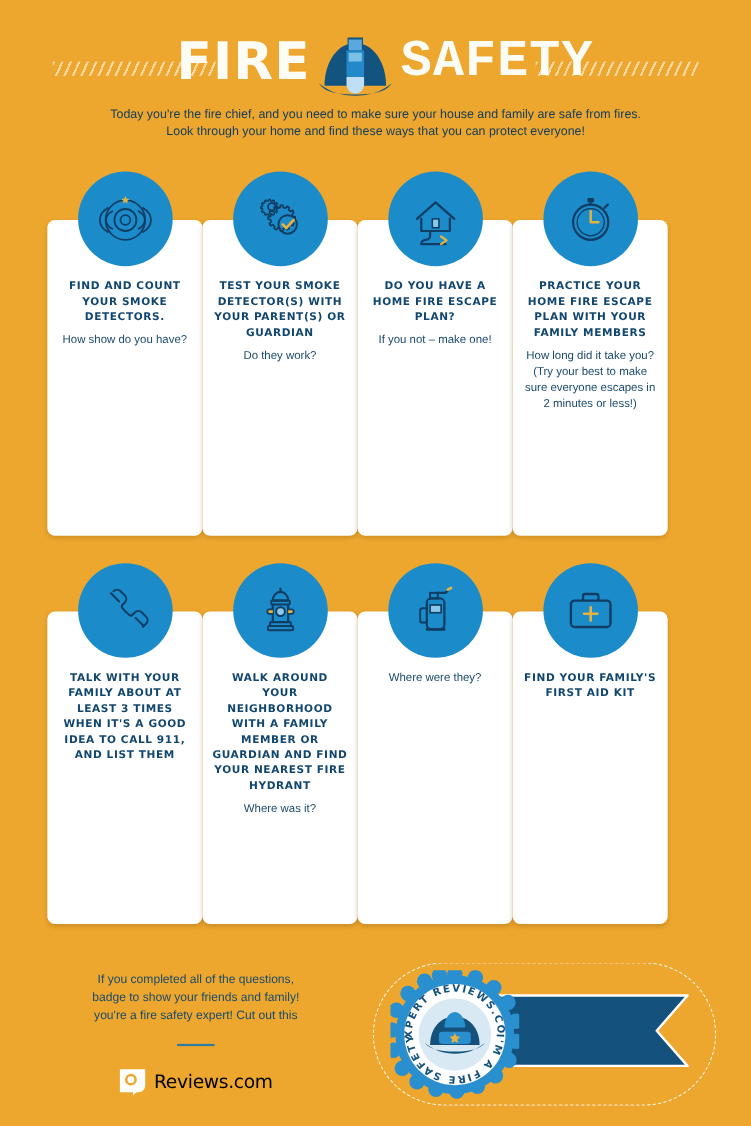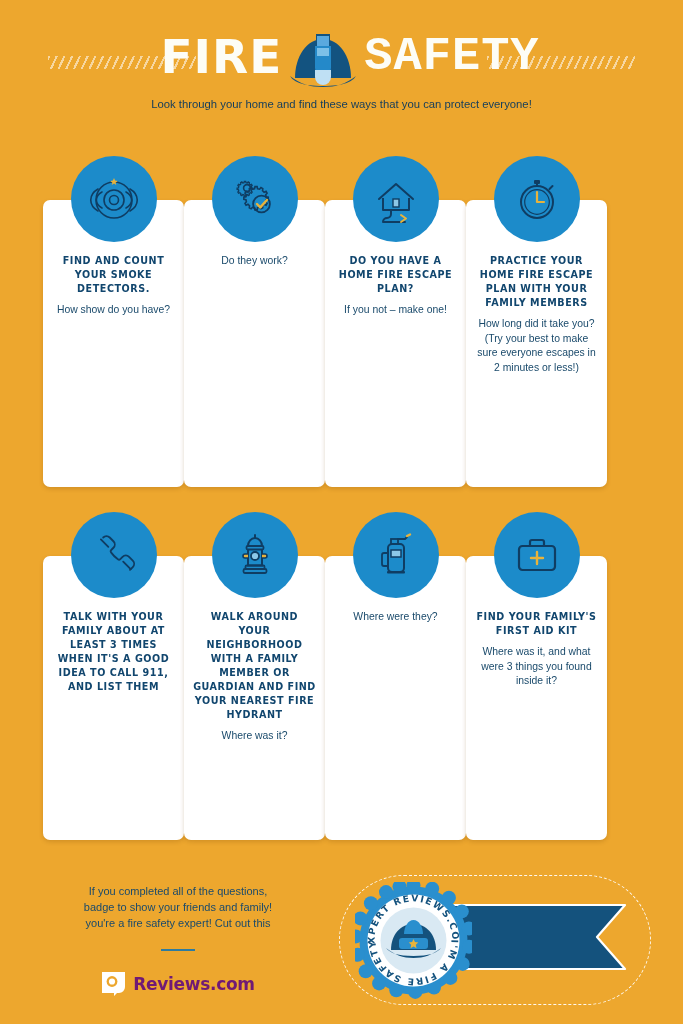--- a/index.html
+++ b/index.html
@@ -123,23 +123,23 @@
     width: 34px; height: 2px; background: #2d7ba0;
     margin: 18px auto 0 auto;
   }
   .logo-row {
     display: flex; align-items: center; justify-content: center;
     gap: 7px; margin-top: 20px;
   }
   .logo-mark { width: 25px; height: 25px; }
   .logo-text {
     font-family: "DejaVu Sans", sans-serif;
-    font-weight: bold;
+    font-weight: normal;
     font-size: 17px;
-    color: #701a75;
+    color: #000000;
     letter-spacing: -0.3px;
   }
 
   .badge-area { position: absolute; left: 333px; top: 3px; width: 330px; height: 150px; }
   .cut-outline {
     position: absolute; left: 6px; top: 7px;
     width: 312px; height: 130px;
     border: 1.6px dashed rgba(255,255,255,0.92);
     border-radius: 66px;
   }
@@ -165,20 +165,21 @@
           <path d="M31 7 h12 v10 h-12 Z" fill="#5aa9de"></path>
           <path d="M29 17 h16 v22 a8 8 0 0 1 -16 0 Z" fill="#2489c9"></path>
           <path d="M31 19 h12 v8 h-12 Z" fill="#7cc0e8"></path>
           <path d="M29 41 h16 v7 a8 8 0 0 1 -16 0 Z" fill="#bfe0f4"></path>
         </svg>
       </span>
       <span class="title-word right-w">SAFETY</span>
     </div>
 
     <div class="subtitle">
+      <div>Today you're the fire chief, and you need to make sure your house and family are safe from fires.</div>
       <div>Look through your home and find these ways that you can protect everyone!</div>
     </div>
   </div>
 
   <div class="grid row1">
 
     <div class="card-col">
       <div class="icon-circle">
         <svg viewBox="0 0 52 52" width="52" height="52">
           <circle cx="26" cy="27" r="18" fill="none" stroke="#0f3d63" stroke-width="1.6"></circle>
@@ -205,20 +206,21 @@
             <circle cx="18" cy="15" r="3.4"></circle>
           </g>
           <g stroke="#0f3d63" stroke-width="1.8" fill="none">
             <path d="M31 15.5 l2.3 0.5 1.6-1.8 2.1 1.2 -0.3 2.4 1.8 1.6 2.2-1 1.2 2.1 -1.6 1.8 0.5 2.3 2.4 0.45 0 2.45 -2.4 0.45 -0.5 2.3 1.6 1.8 -1.2 2.1 -2.2 -1 -1.8 1.6 0.3 2.4 -2.1 1.2 -1.6 -1.8 -2.3 0.5 -0.45 2.4 -2.45 0 -0.45 -2.4 -2.3 -0.5 -1.6 1.8 -2.1 -1.2 0.3 -2.4 -1.8 -1.6 -2.2 1 -1.2 -2.1 1.6 -1.8 -0.5 -2.3 -2.4 -0.45 0 -2.45 2.4 -0.45 0.5 -2.3 -1.6 -1.8 1.2 -2.1 2.2 1 1.8 -1.6 -0.3 -2.4 2.1 -1.2 1.6 1.8 2.3 -0.5 0.45 -2.4 2.45 0 Z" transform="translate(3,3) scale(0.88) translate(-2,-1)"></path>
             <circle cx="32.5" cy="31" r="8.4"></circle>
           </g>
           <path d="M28 31 l3.3 3.4 6.6 -7.4" fill="none" stroke="#e8b33c" stroke-width="2.4" stroke-linecap="round" stroke-linejoin="round"></path>
         </svg>
       </div>
       <div class="card">
+        <div class="card-title">TEST YOUR SMOKE DETECTOR(S) WITH YOUR PARENT(S) OR GUARDIAN</div>
         <div class="card-sub">Do they work?</div>
       </div>
     </div>
 
     <div class="card-col">
       <div class="icon-circle">
         <svg viewBox="0 0 52 52" width="52" height="52">
           <path d="M9 26 L26 11 L43 26" fill="none" stroke="#0f3d63" stroke-width="2" stroke-linecap="round" stroke-linejoin="round"></path>
           <path d="M13 25 v12 h26 v-12" fill="none" stroke="#0f3d63" stroke-width="2" stroke-linejoin="round"></path>
           <rect x="23" y="26" width="6" height="8" fill="#8cc8e8" stroke="#0f3d63" stroke-width="1.4"></rect>
@@ -305,21 +307,20 @@
     <div class="card-col">
       <div class="icon-circle">
         <svg viewBox="0 0 52 52" width="52" height="52">
           <rect x="8" y="17" width="36" height="24" rx="3.5" fill="none" stroke="#0f3d63" stroke-width="2.2"></rect>
           <path d="M19 17 v-4 a2 2 0 0 1 2 -2 h10 a2 2 0 0 1 2 2 v4" fill="none" stroke="#0f3d63" stroke-width="2.2" stroke-linejoin="round"></path>
           <path d="M26 23 v12 M20 29 h12" stroke="#e8b33c" stroke-width="2.4" stroke-linecap="round"></path>
         </svg>
       </div>
       <div class="card">
         <div class="card-title">FIND YOUR FAMILY'S FIRST AID KIT</div>
-        <div class="card-sub">Where was it, and what were 3 things you found inside it?</div>
       </div>
     </div>
   </div>
 
   <div class="footer">
 
     <div class="footer-left">
       <div class="footer-text">If you completed all of the questions,</div>
       <div class="footer-text">badge to show your friends and family!</div>
       <div class="footer-text">you're a fire safety expert! Cut out this</div>

